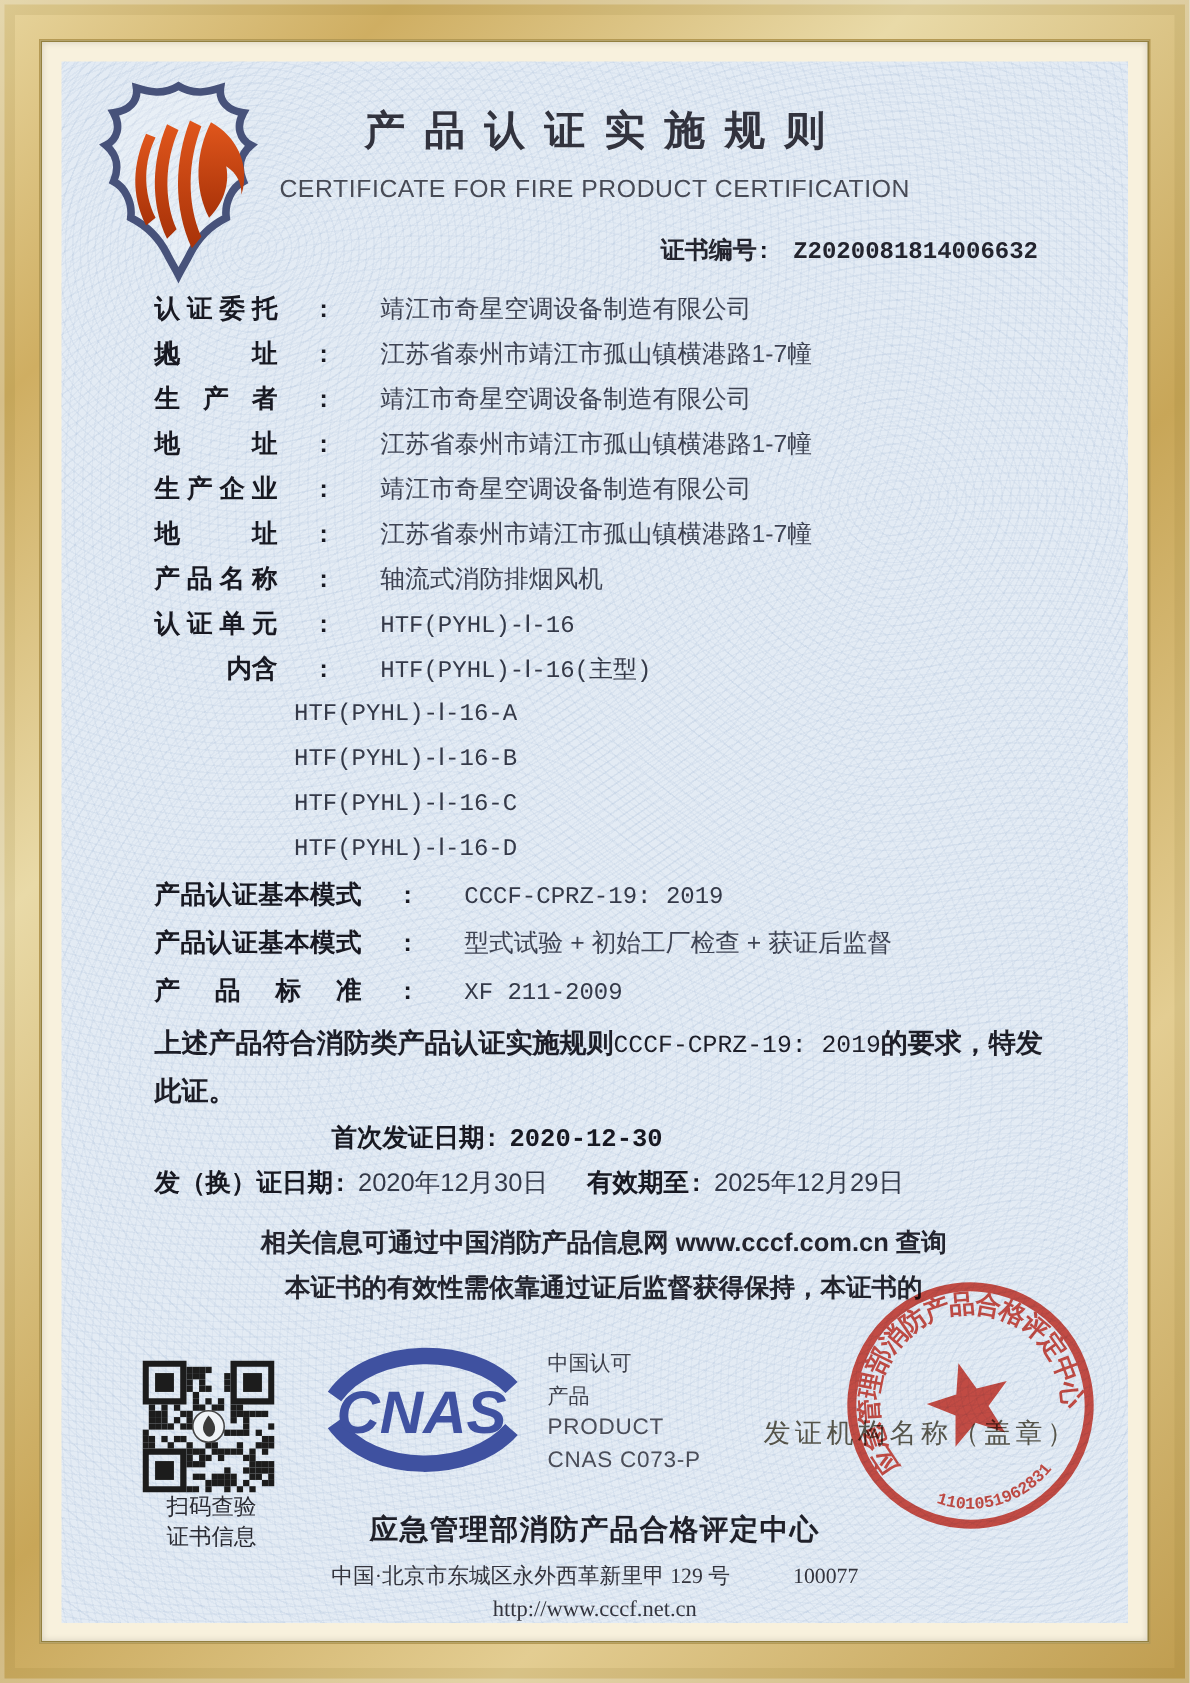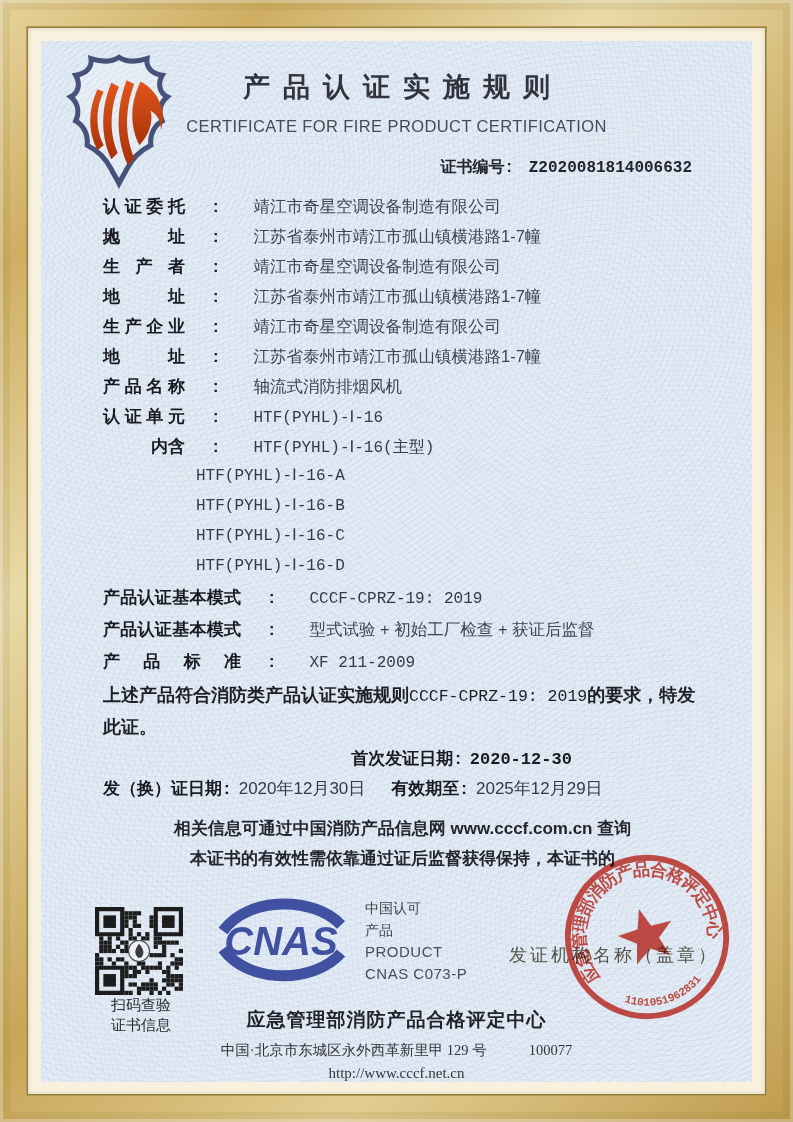--- a/index.html
+++ b/index.html
@@ -32,21 +32,21 @@
   .lbl.right{text-align-last:right;}
   .lbl.wide{width:138px;}
   .colon{font-weight:bold;color:#181922;margin:0 9px 0 2px;flex:none;}
   .val{color:#3e4353;}
   .val.mono{font-size:16px;color:#343948;}
   .indent-val{margin-left:93px;}
   .rules .row{height:32px;line-height:32px;}
   .statement{margin-top:3px;font-size:18px;font-weight:bold;color:#1d1e28;line-height:31px;}
   .statement .mono{font-weight:normal;font-size:16.5px;}
   .daterow1{margin-top:1px;height:30px;line-height:30px;font-size:17px;padding-left:118px;
-    font-weight:bold;color:#181922;text-align:center;}
+    font-weight:bold;color:#181922;}
   .daterow2{height:30px;line-height:30px;font-size:17px;color:#343948;}
   .daterow2 b{color:#181922;}
   .daterow2 .gap{display:inline-block;width:26px;}
   .notice{margin-top:10px;text-align:center;font-size:17px;font-weight:600;color:#23242e;line-height:30px;}
   
   .abs{position:absolute;}
   .qr{left:54px;top:866px;width:88px;height:88px;}
   .qr-caption{left:50px;top:954px;width:100px;text-align:center;font-size:15px;line-height:20px;color:#2a2b33;}
   .cnas-logo{left:174px;top:852px;width:132px;height:92px;}
   .cnas-text{left:324px;top:856px;font-size:14px;line-height:22px;color:#3c3f4a;}

